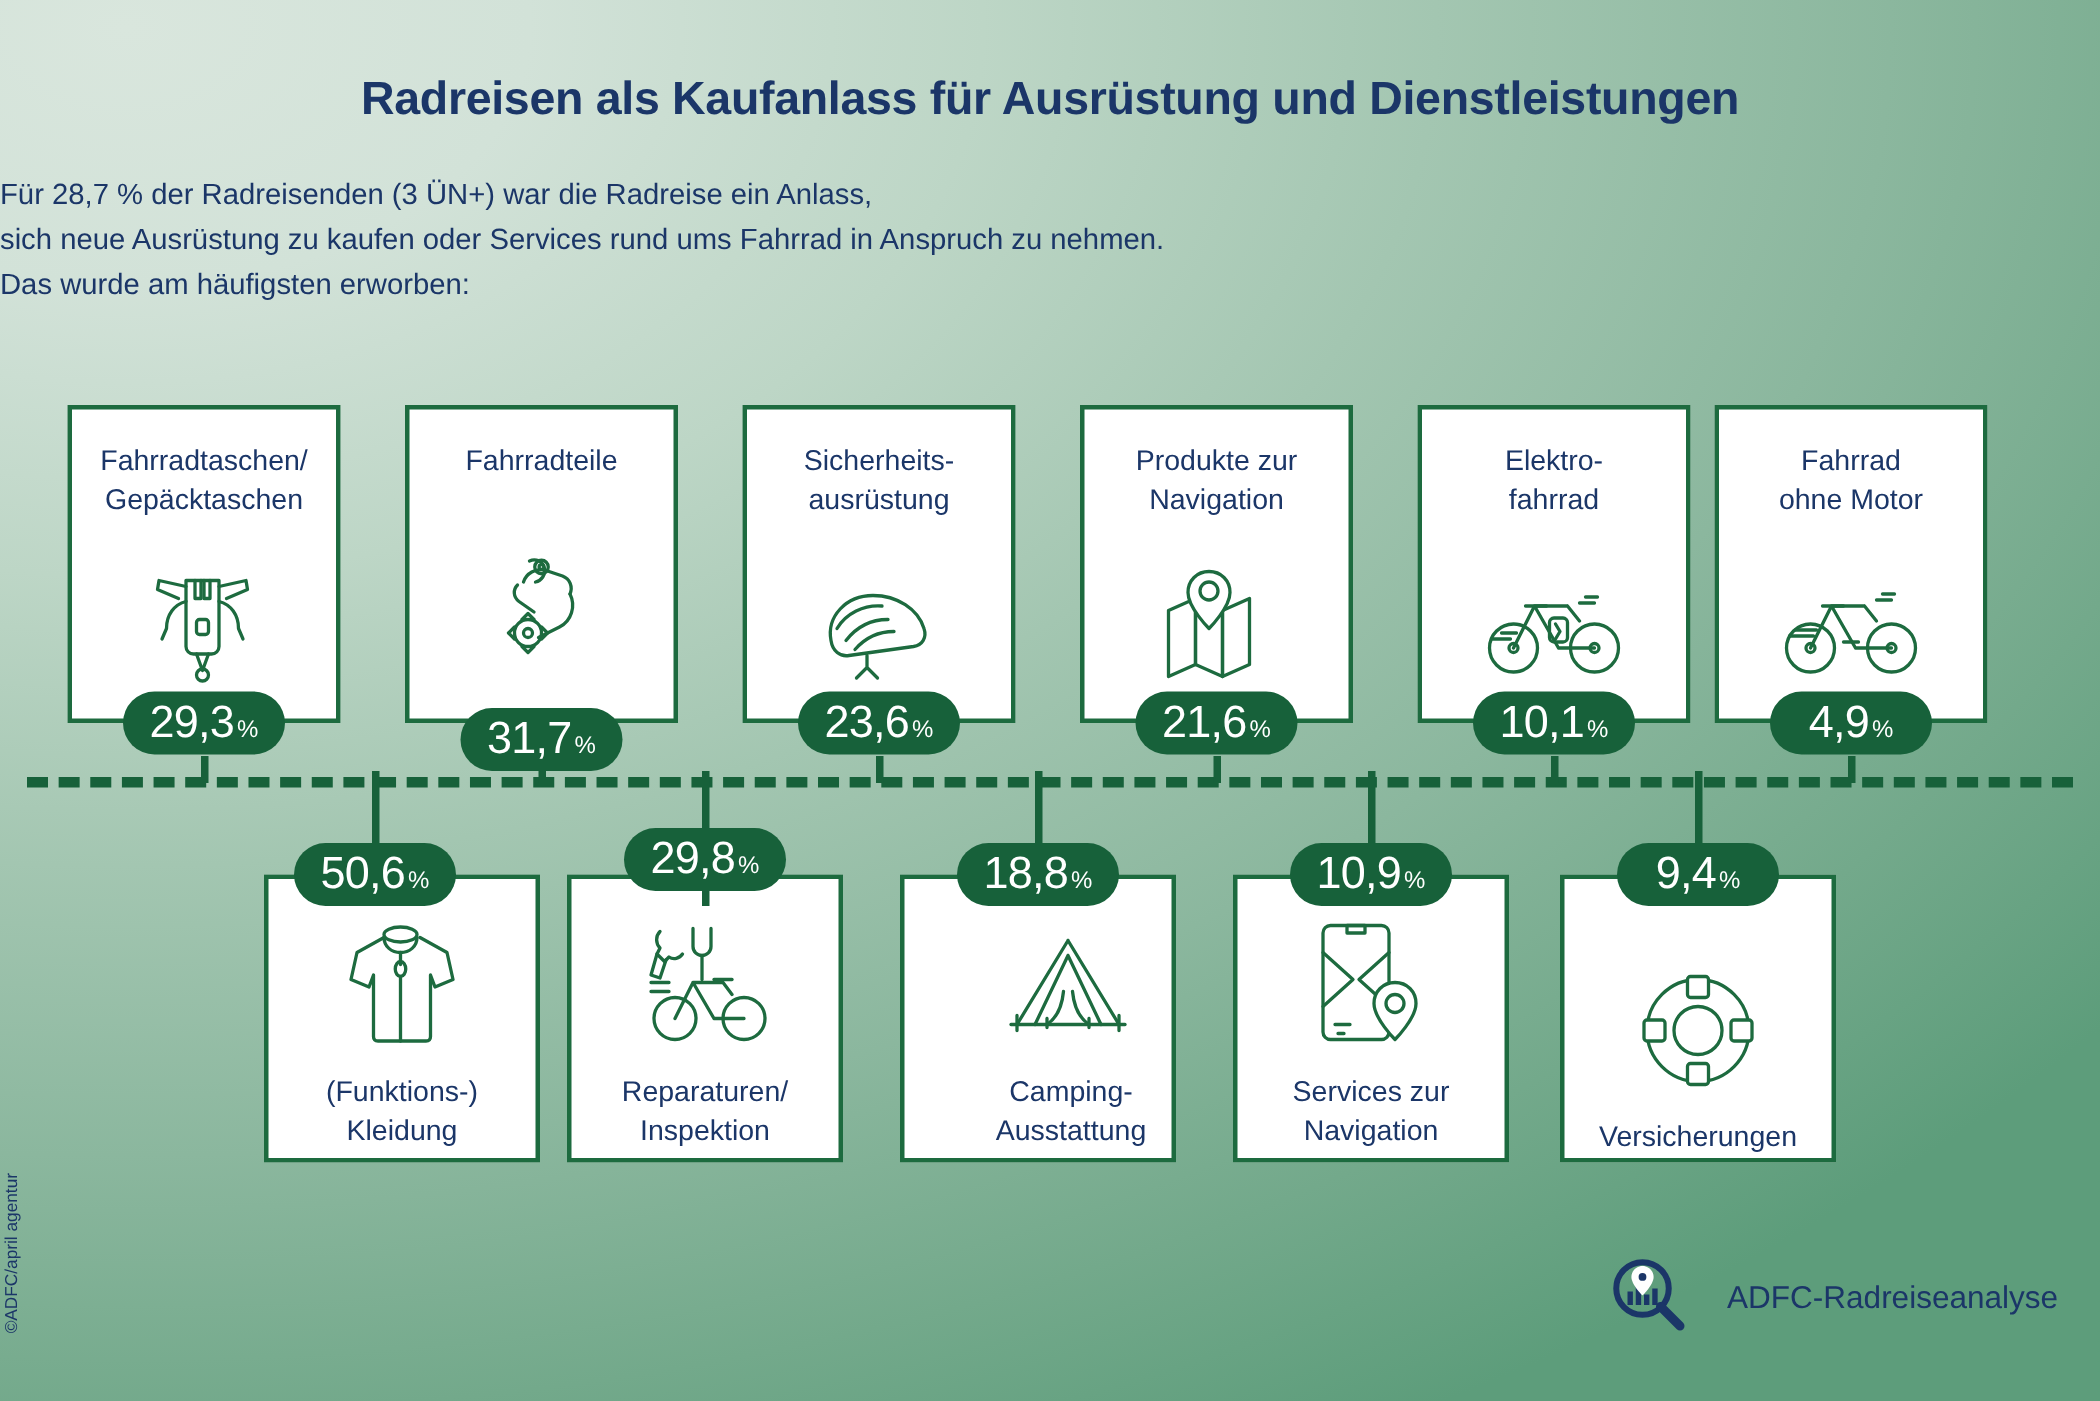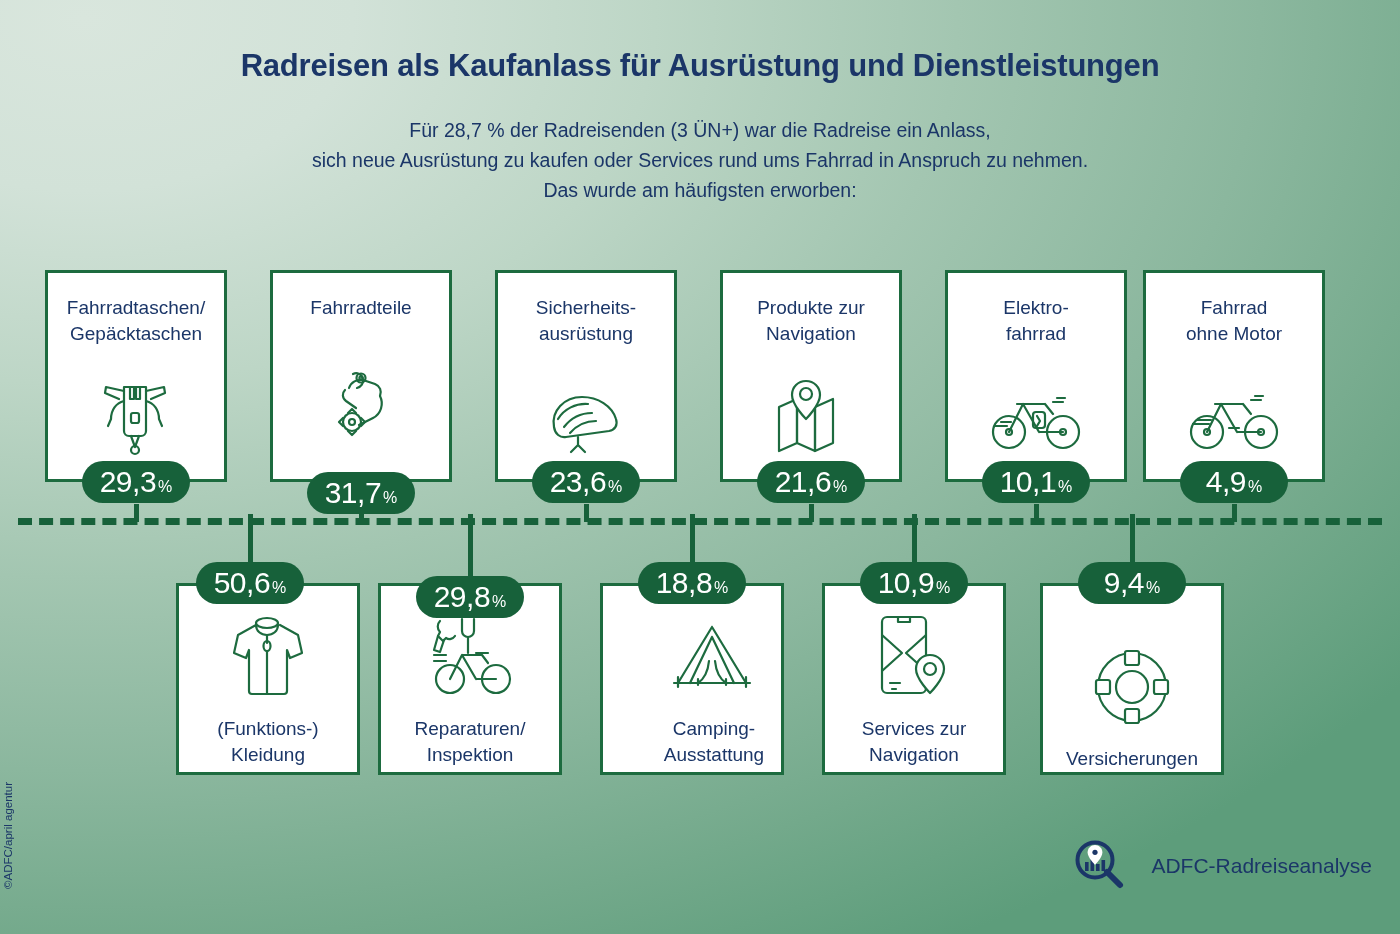--- a/index.html
+++ b/index.html
@@ -25,21 +25,21 @@
     top: 48px; left: 0; width: 1400px;
     text-align: center;
     font-size: 31px;
     font-weight: bold;
     color: #1b3668;
     letter-spacing: -0.2px;
   }
   .subtitle {
     position: absolute;
     top: 115px; left: 0; width: 1400px;
-    text-align: center;
+    text-align: left;
     font-size: 19.5px;
     line-height: 30px;
     color: #1b3668;
   }
   .subtitle div { white-space: nowrap; }
 
   
   .axis {
     position: absolute;
     left: 18px; right: 18px;
@@ -326,21 +326,21 @@
             <path d="M26 68l12-24h20M38 44l14 24M52 68h20M58 44l6 8"></path>
             <path d="M52 42h12"></path>
           </svg>
         </div>
         <div class="card-label">
           <div>Reparaturen/</div>
           <div>Inspektion</div>
         </div>
       </div>
       <div class="stem" style="left:467.5px;top:514px;height:90px;"></div>
-      <div class="pill" style="left:416px;top:576px;width:108px;justify-content:center;">
+      <div class="pill" style="left:416px;top:552px;width:108px;justify-content:center;">
         <span class="num">29,8</span>
         <span class="pct">%</span>
       </div>
       <div class="card bot" style="left:600px;width:184px;padding-left:44px;">
         <div class="card-icon">
           <svg width="92" height="76" viewBox="0 0 92 76" fill="none" stroke="#1d6b3f" stroke-width="2.2" stroke-linecap="round" stroke-linejoin="round">
             <path d="M44 8 10 64M44 8l34 56"></path>
             <path d="M44 18 22 64M44 18l22 46"></path>
             <path d="M30 64c6-4 10-12 11-22M58 64c-6-4-10-12-11-22"></path>
             <path d="M6 64h76"></path>

